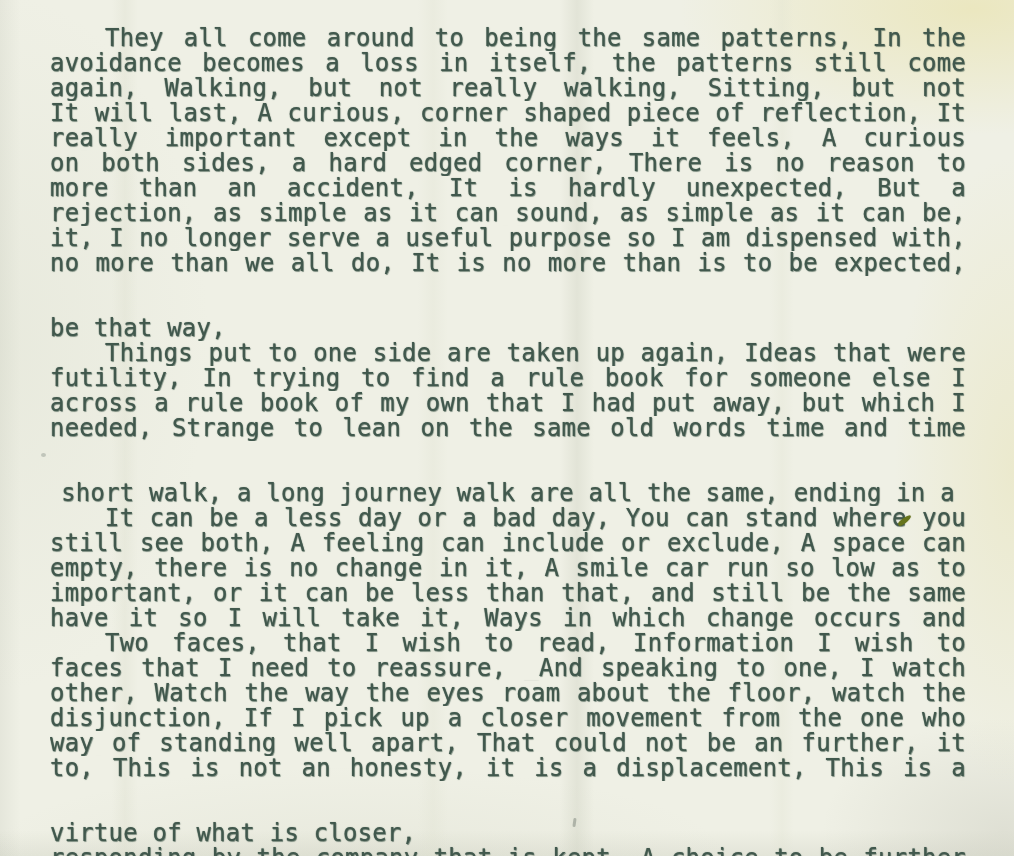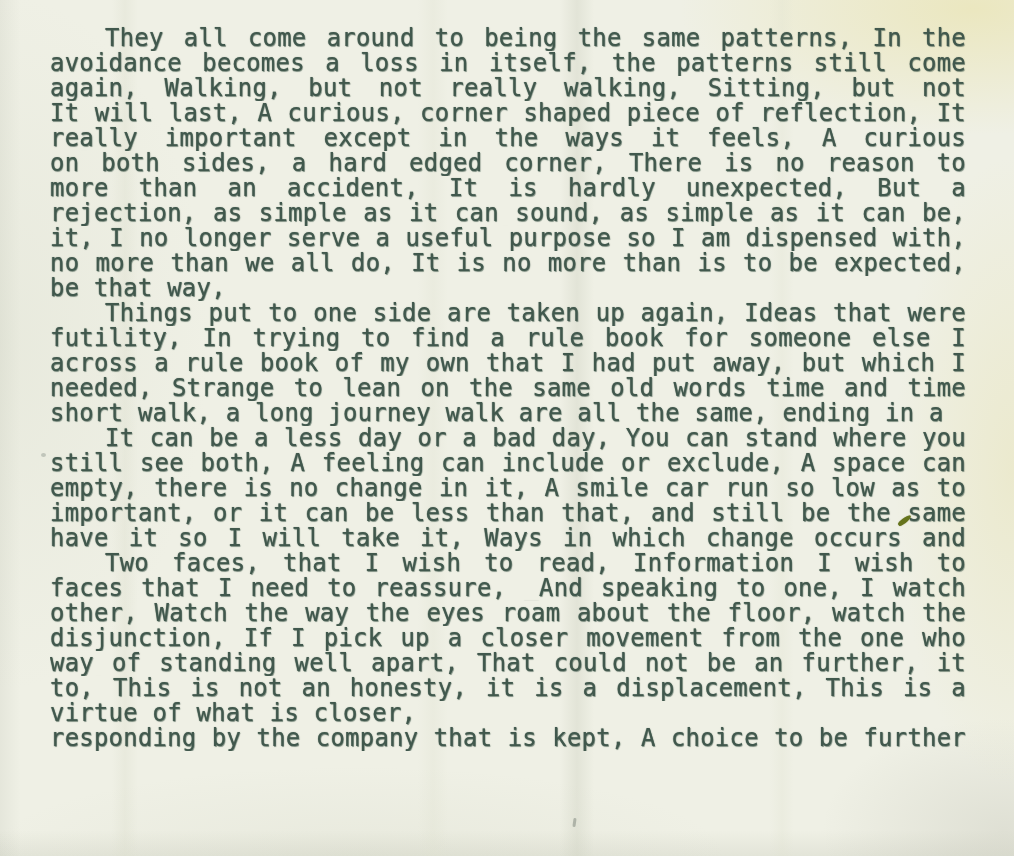--- a/index.html
+++ b/index.html
@@ -51,22 +51,23 @@
     white-space: normal;
   }
   .line {
     text-align: justify;
     text-align-last: justify;
     height: 25px;
     overflow: hidden;
   }
   .line.indent { text-indent: 55px; }
   .line.para-end {
-    text-align: left;
+    text-align: center;
     text-align-last: left;
+    margin-top: 40px;
   }
 
   
   .pen-tick {
     position: absolute;
     left: 897px;
     top: 518px;
     width: 15px;
     height: 4.5px;
     border-radius: 40% 60% 60% 40%;

